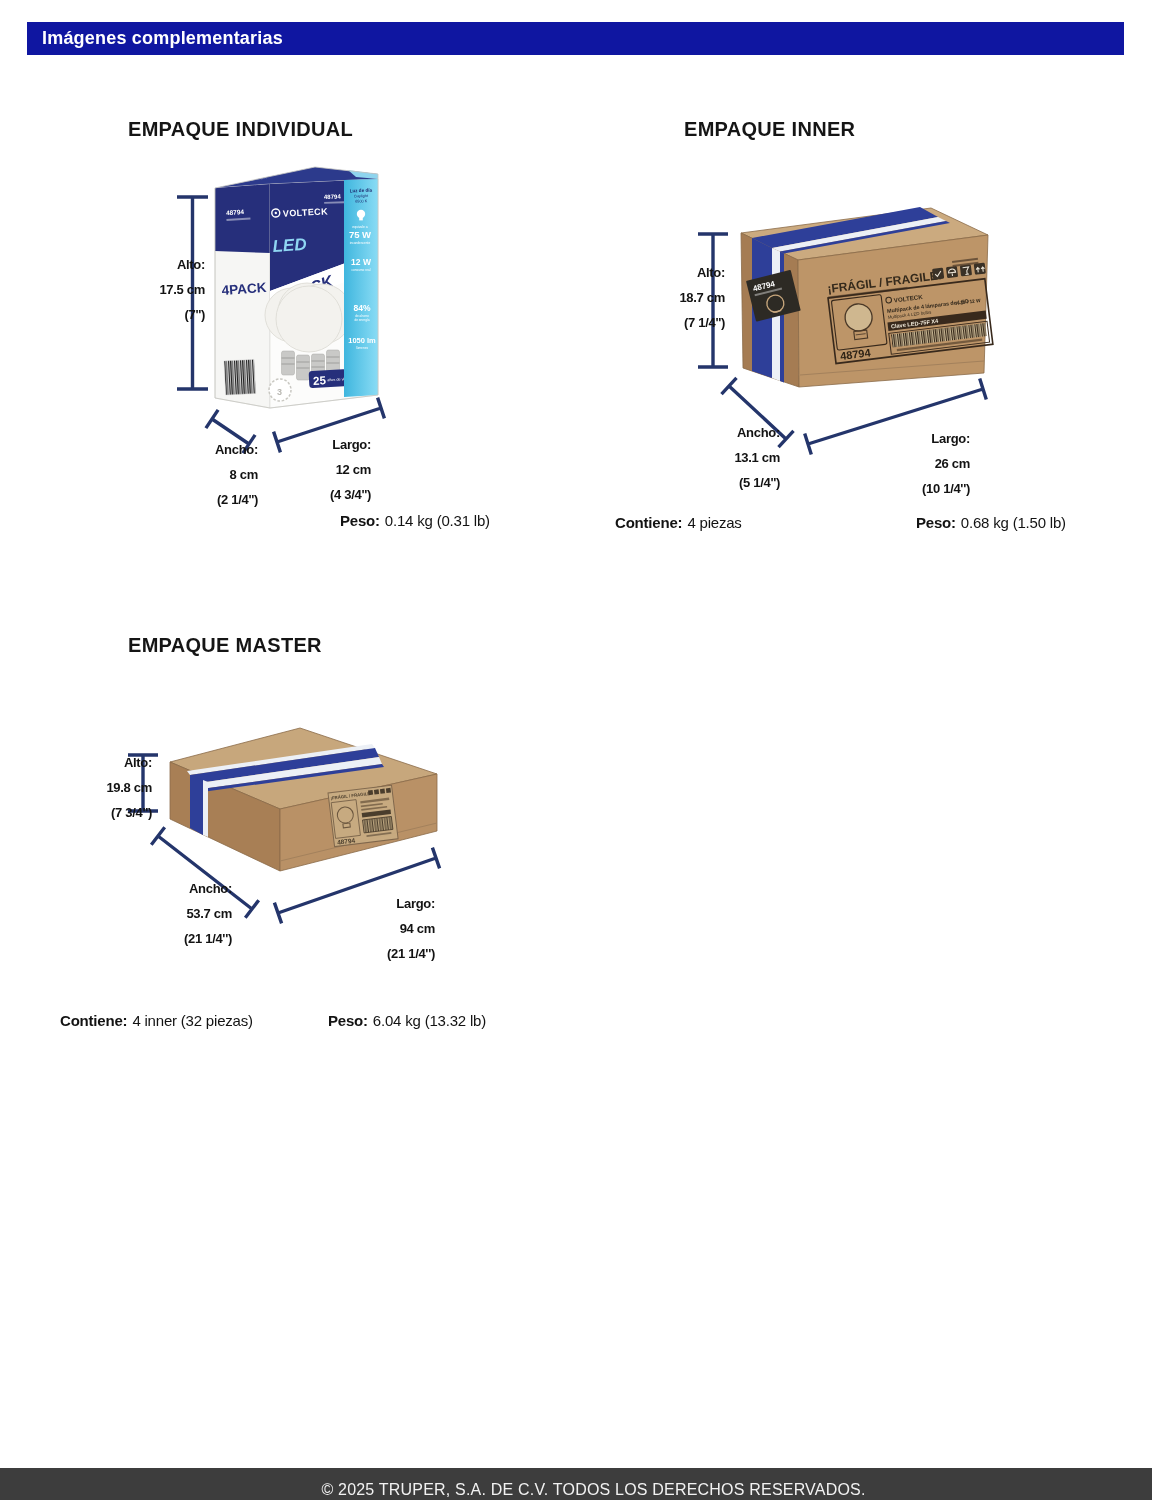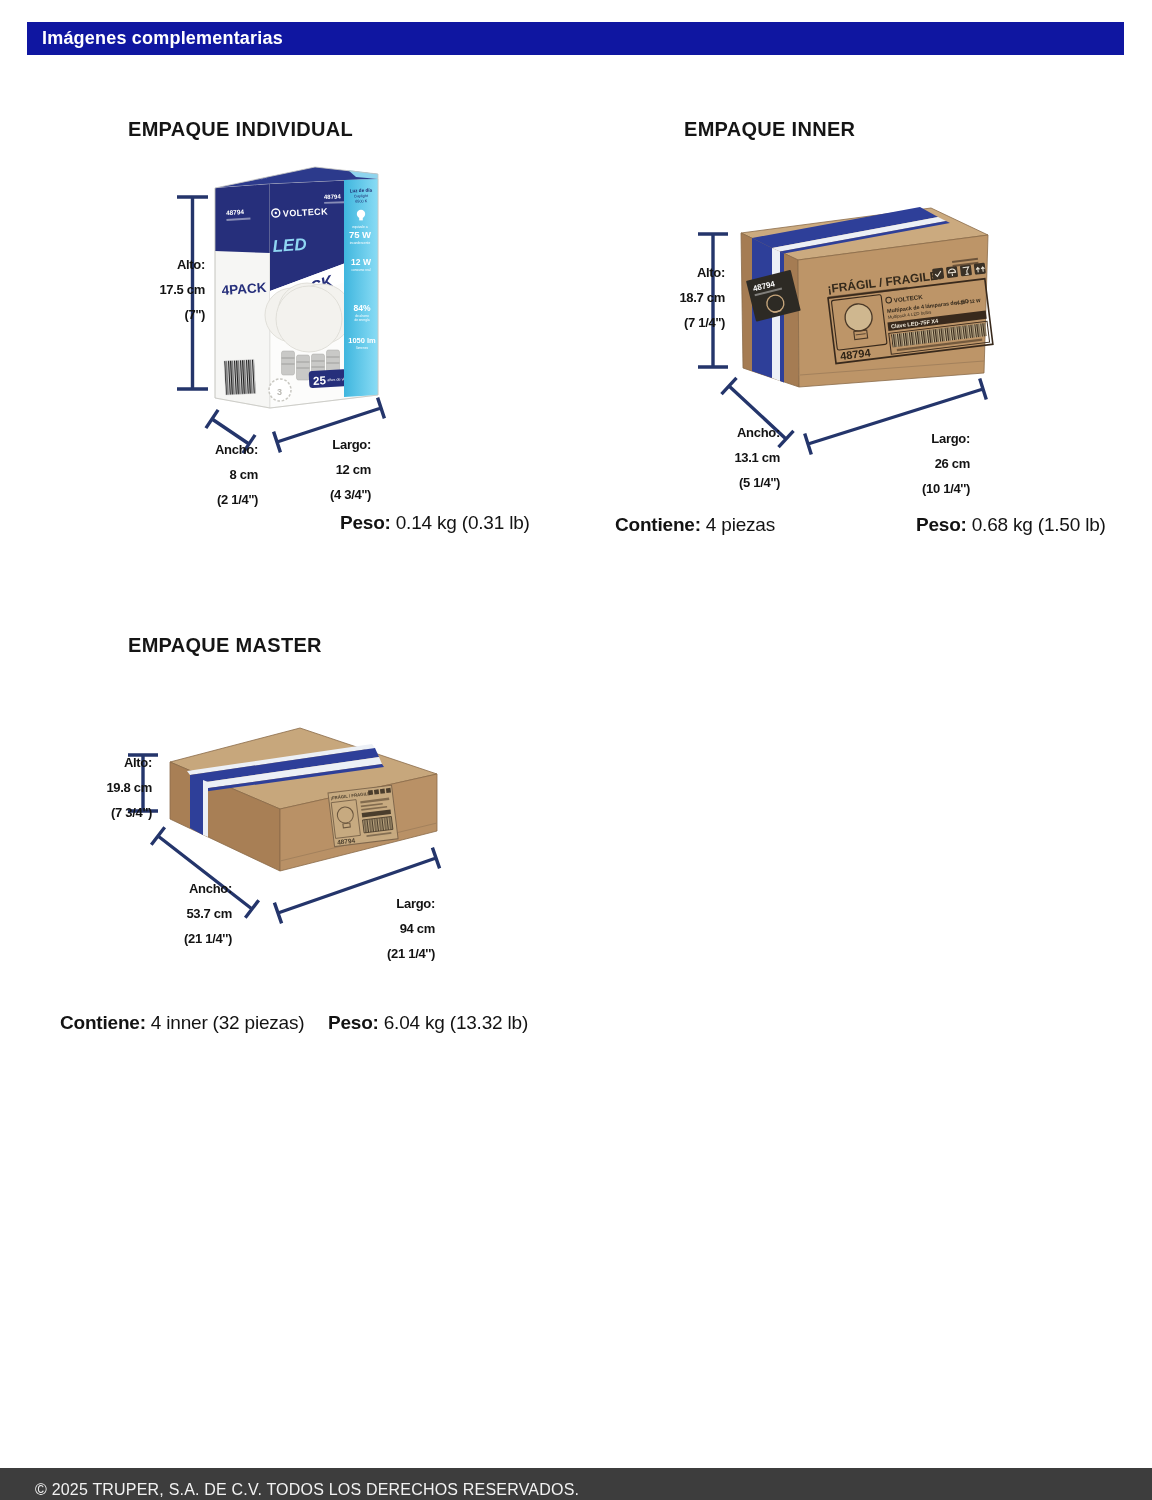--- a/index.html
+++ b/index.html
@@ -5,24 +5,24 @@
   html,body{margin:0;padding:0;background:#ffffff;}
   body{width:1152px;height:1500px;position:relative;overflow:hidden;
        font-family:"Liberation Sans",sans-serif;color:#161616;}
   .abs{position:absolute;}
   .topbar{left:27px;top:22px;width:1097px;height:33px;background:#0f16a1;
           display:flex;align-items:center;padding-left:15px;box-sizing:border-box;}
   .topbar span{color:#ffffff;font-size:18px;font-weight:700;letter-spacing:.2px;}
   .sec-title{font-size:20px;font-weight:700;color:#151515;text-align:left;letter-spacing:.3px;width:300px;}
   .dim{text-align:right;font-size:13px;font-weight:700;color:#131313;
        line-height:25px;letter-spacing:-0.3px;width:100px;}
-  .inforow{font-size:19px;letter-spacing:-0.2px;white-space:nowrap;color:#131313;}
+  .inforow{font-size:15px;letter-spacing:-0.2px;white-space:nowrap;color:#131313;}
   .inforow .b{font-weight:700;margin-right:5px;}
   .footer{left:0;top:1468px;width:1152px;height:32px;background:#3d3d3d;
-          box-sizing:border-box;padding:13px 0 16px 35px;}
+          box-sizing:border-box;padding:13px 0 16px 35px;text-align:center;}
   .footer span{color:#f2f2f2;font-size:16px;letter-spacing:.2px;}
   svg text{font-family:"Liberation Sans",sans-serif;}
   .dimlines path{stroke:#24356b;stroke-width:3.4;fill:none;}
 </style>
 </head>
 <body>
 
 <header class="abs topbar">
   <span>Imágenes complementarias</span>
 </header>

